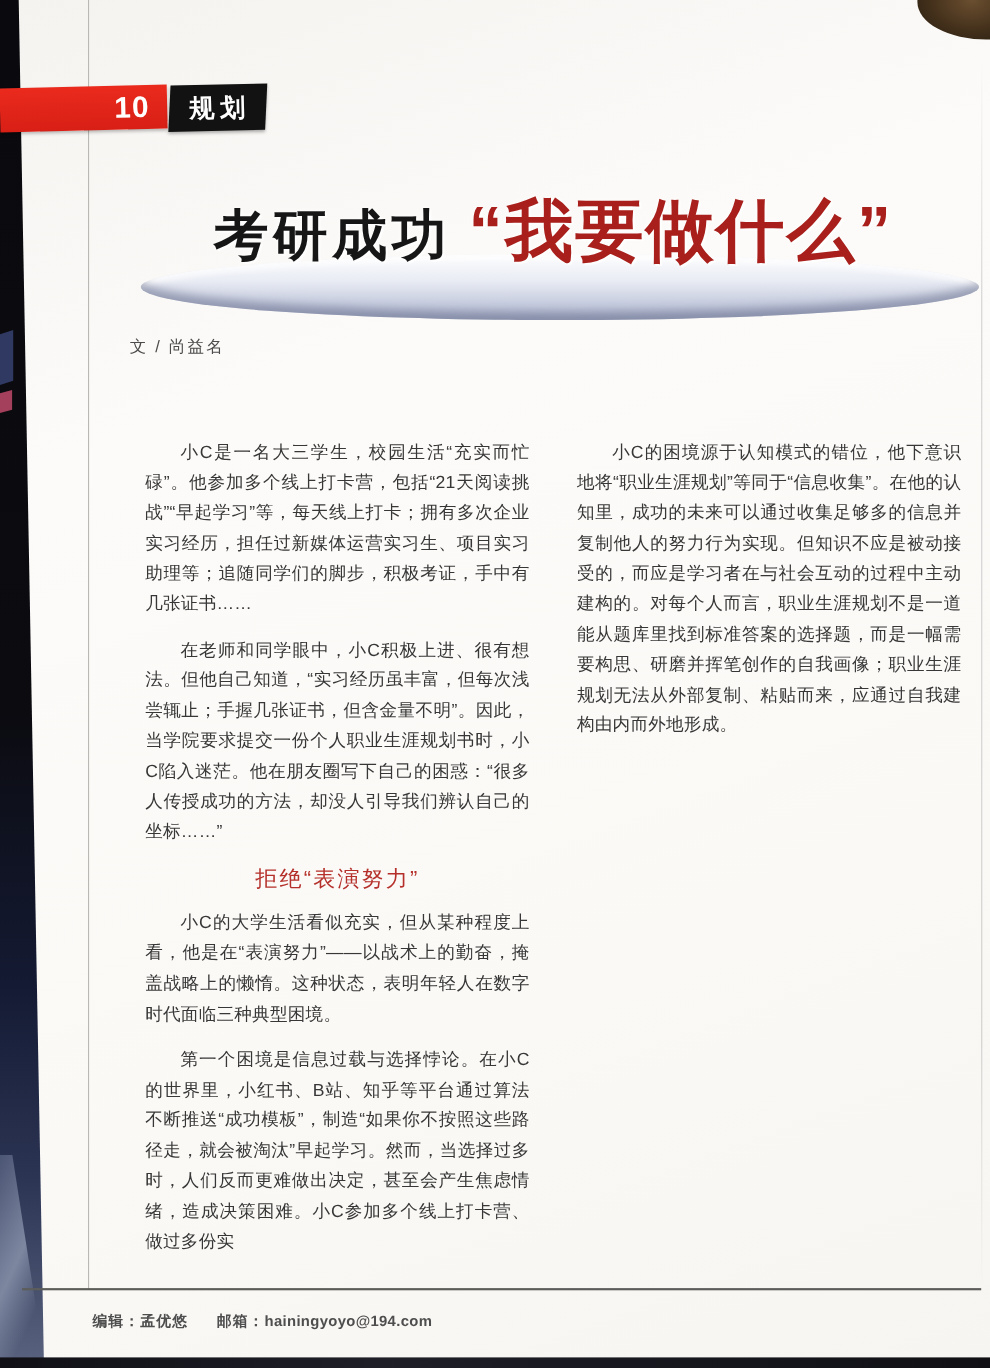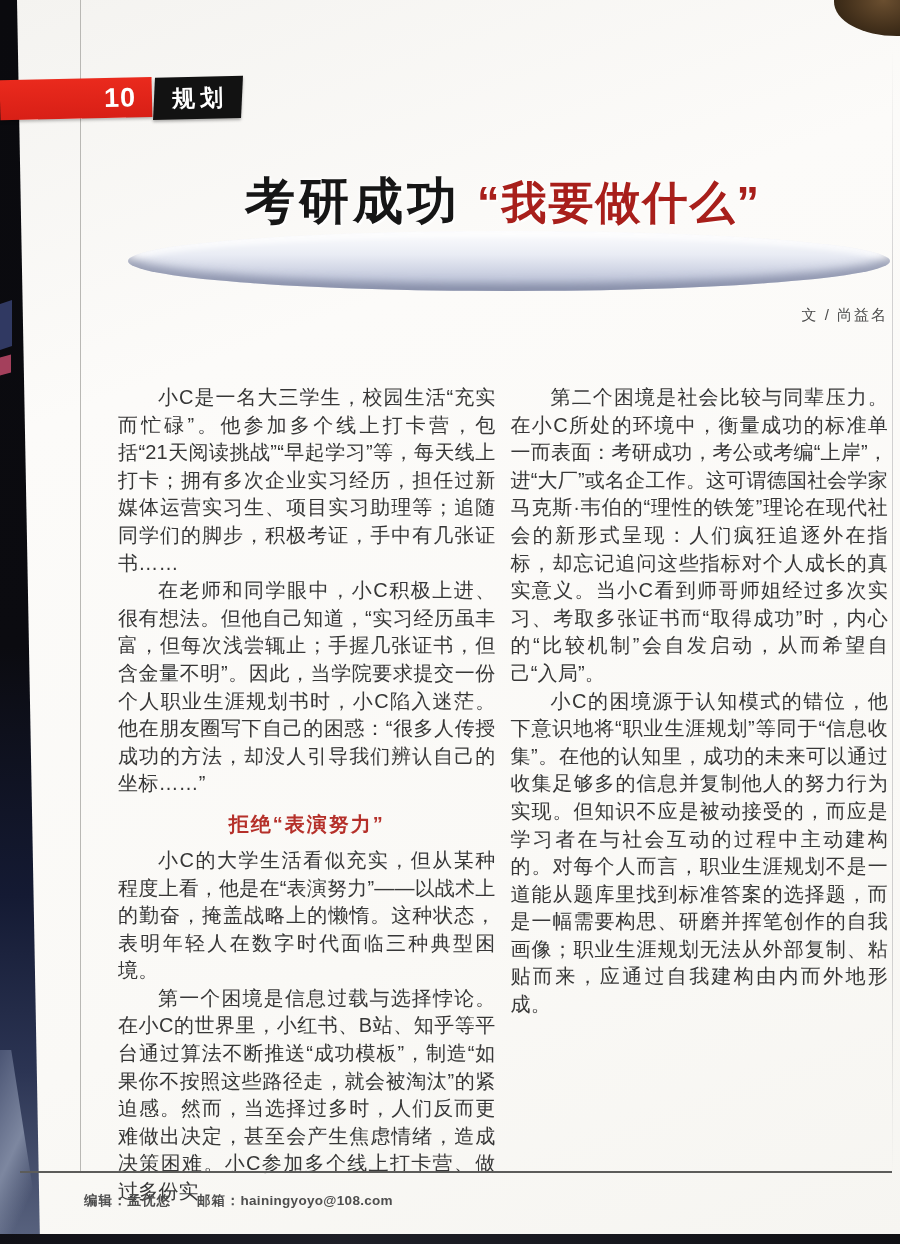--- a/index.html
+++ b/index.html
@@ -58,41 +58,41 @@
     box-shadow:inset 0 -7px 9px rgba(104,112,140,.55), inset 0 4px 6px rgba(255,255,255,.9);
   }
   .title-row{
     position:absolute;left:118px;top:168px;width:770px;text-align:center;white-space:nowrap;
   }
   .title-black{
     font-size:50px;font-weight:900;color:#161616;letter-spacing:4px;
     text-shadow:0 0 5px rgba(255,255,255,.95),2px 2px 0 rgba(255,255,255,.7);
   }
   .title-red{
-    font-size:45px;font-weight:900;color:#a81f1b;letter-spacing:2px;margin-left:16px;
+    font-size:62px;font-weight:900;color:#a81f1b;letter-spacing:2px;margin-left:16px;
     text-shadow:0 0 5px rgba(255,255,255,.95),2px 2px 0 rgba(255,255,255,.7);
   }
   .byline{
-    position:absolute;left:118px;top:306px;width:770px;text-align:right;
+    position:absolute;left:118px;top:306px;width:770px;text-align:left;
     font-size:15px;color:#4c4c4c;letter-spacing:2px;
   }
 
   
   .columns{
     position:absolute;left:118px;top:384px;width:770px;display:flex;gap:15px;
   }
   .col{flex:1;min-width:0;}
   .col p{
-    margin:0;text-indent:2em;text-align:justify;
-    font-size:20px;line-height:27.6px;color:#373737;letter-spacing:.2px;
+    margin:14px;text-indent:2em;text-align:justify;
+    font-size:16px;line-height:27.6px;color:#373737;letter-spacing:.2px;
   }
   .col p.no-indent{text-indent:0;}
   .subhead{
     margin:13px 0 9px 0;text-align:center;
-    font-size:20px;font-weight:bold;color:#b5302a;letter-spacing:2px;
+    font-size:20px;font-weight:normal;color:#b5302a;letter-spacing:2px;
   }
 
   
   .footer-rule{position:absolute;left:20px;right:8px;top:1171px;height:2px;background:#5c5c5a;}
   .footer{
     position:absolute;left:84px;top:1192px;font-size:13.5px;color:#4e4e4e;font-weight:bold;letter-spacing:1px;
   }
   .footer .gap{display:inline-block;width:26px;}
   .footer .email{font-weight:bold;letter-spacing:.3px;}
 </style>
@@ -124,28 +124,27 @@
   </div>
 
   <div class="byline">文 / 尚益名</div>
 
   <div class="columns">
     <div class="col">
       <p>小C是一名大三学生，校园生活“充实而忙碌”。他参加多个线上打卡营，包括“21天阅读挑战”“早起学习”等，每天线上打卡；拥有多次企业实习经历，担任过新媒体运营实习生、项目实习助理等；追随同学们的脚步，积极考证，手中有几张证书……</p>
       <p>在老师和同学眼中，小C积极上进、很有想法。但他自己知道，“实习经历虽丰富，但每次浅尝辄止；手握几张证书，但含金量不明”。因此，当学院要求提交一份个人职业生涯规划书时，小C陷入迷茫。他在朋友圈写下自己的困惑：“很多人传授成功的方法，却没人引导我们辨认自己的坐标……”</p>
       <h3 class="subhead">拒绝“表演努力”</h3>
       <p>小C的大学生活看似充实，但从某种程度上看，他是在“表演努力”——以战术上的勤奋，掩盖战略上的懒惰。这种状态，表明年轻人在数字时代面临三种典型困境。</p>
-      <p>第一个困境是信息过载与选择悖论。在小C的世界里，小红书、B站、知乎等平台通过算法不断推送“成功模板”，制造“如果你不按照这些路径走，就会被淘汰”的紧迫感。然而，当选择过多时，人们反而更难做出决定，甚至会产生焦虑情绪，造成决策困难。小C参加多个线上打卡营、做过多份实</p>
+      <p>第一个困境是信息过载与选择悖论。在小C的世界里，小红书、B站、知乎等平台通过算法不断推送“成功模板”，制造“如果你不按照这些路径走，就会被淘汰”早起学习。然而，当选择过多时，人们反而更难做出决定，甚至会产生焦虑情绪，造成决策困难。小C参加多个线上打卡营、做过多份实</p>
     </div>
     <div class="col">
-      <p>第二个困境是社会比较与同辈压力。在小C所处的环境中，衡量成功的标准单一而表面：考研成功，考公或考编“上岸”，进“大厂”或名企工作。这可谓德国社会学家马克斯·韦伯的“理性的铁笼”理论在现代社会的新形式呈现：人们疯狂追逐外在指标，却忘记追问这些指标对个人成长的真实意义。当小C看到师哥师姐经过多次实习、考取多张证书而“取得成功”时，内心的“比较机制”会自发启动，从而希望自己“入局”。</p>
       <p>小C的困境源于认知模式的错位，他下意识地将“职业生涯规划”等同于“信息收集”。在他的认知里，成功的未来可以通过收集足够多的信息并复制他人的努力行为实现。但知识不应是被动接受的，而应是学习者在与社会互动的过程中主动建构的。对每个人而言，职业生涯规划不是一道能从题库里找到标准答案的选择题，而是一幅需要构思、研磨并挥笔创作的自我画像；职业生涯规划无法从外部复制、粘贴而来，应通过自我建构由内而外地形成。</p>
     </div>
   </div>
 
   <div class="footer-rule"></div>
   <div class="footer">
-    <span>编辑：</span><span>孟优悠</span><span class="gap"></span><span>邮箱：</span><span class="email">hainingyoyo@108.com</span>
+    <span>编辑：</span><span>孟优悠</span><span class="gap"></span><span>邮箱：</span><span class="email">hainingyoyo@194.com</span>
   </div>
 
   <div class="bottom-strip"></div>
 
 </div>
 
 </body></html>

